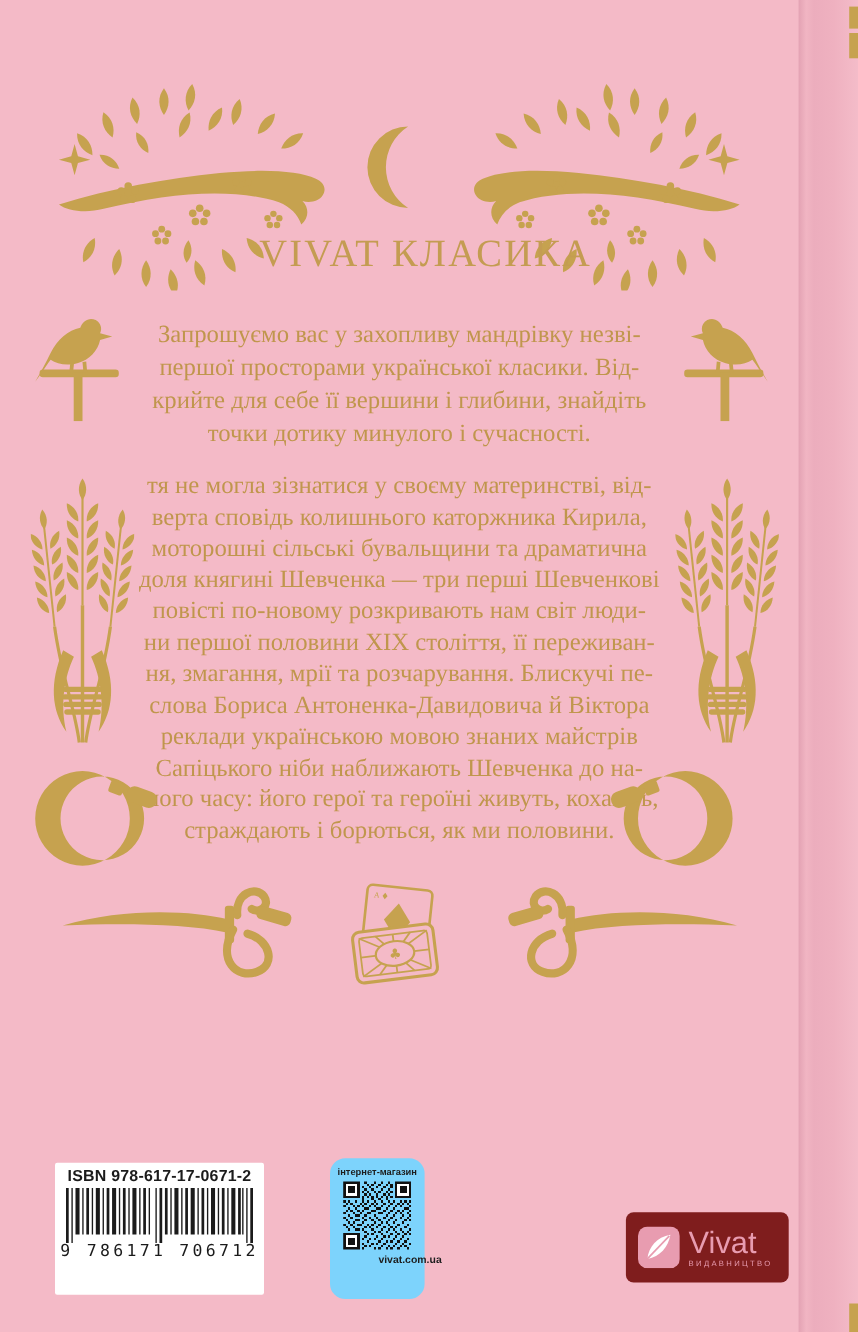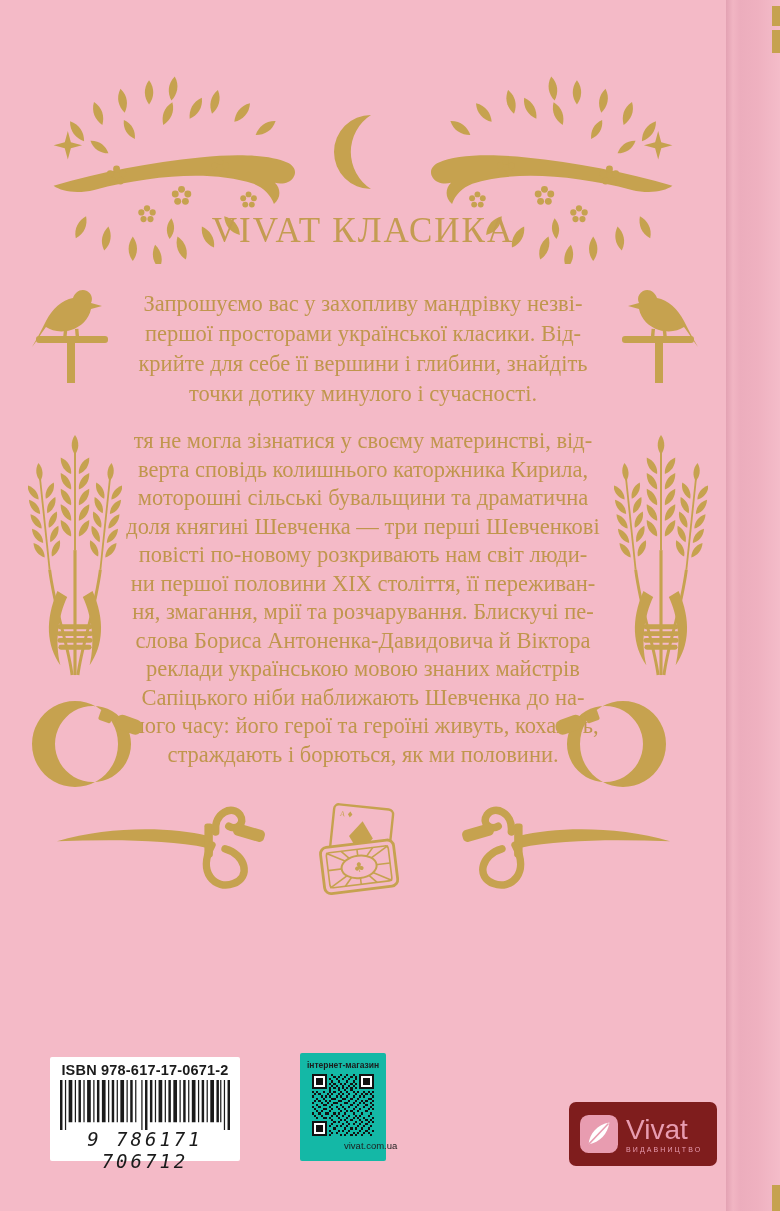--- a/index.html
+++ b/index.html
@@ -4,50 +4,50 @@
 <style>
   html,body{margin:0;padding:0;}
   body{width:780px;height:1211px;position:relative;overflow:hidden;
        font-family:"Liberation Serif", serif;background:#f4bac7;}
   .cover{position:absolute;inset:0;}
   .deco{position:absolute;}
   .deco svg{display:block;width:100%;height:100%;}
   .mirror{transform:scaleX(-1);}
 
   .title{position:absolute;left:0;top:211px;width:726px;text-align:center;
-         font-size:35px;letter-spacing:2px;color:#c49c52;font-weight:400;}
+         font-size:35px;letter-spacing:2px;color:#c49c52;font-weight:400;padding-left:24px;}
 
   .para{position:absolute;left:123px;width:480px;text-align:center;
         color:#c0964d;font-size:22.5px;margin-top:17px;}
   .p1{top:272px;line-height:30px;}
   .p2{top:410px;line-height:28.5px;}
 
   
   .edge{position:absolute;left:726px;top:0;width:54px;height:1211px;
         background:linear-gradient(90deg,#e3a2b3 0px,#f1b5c3 7px,#ecadbd 14px,#efb1c0 32px,#f4bcc9 54px);}
   .sliver{position:absolute;right:0;width:8px;background:#c6a24f;}
   .sliver.s1{top:6px;height:20px;}
   .sliver.s2{top:30px;height:23px;}
   .sliver.s3{bottom:0;height:26px;}
 
   
-  .isbn-box{position:absolute;left:50px;top:1057px;width:190px;height:104px;
+  .isbn-box{position:absolute;left:50px;top:1057px;width:190px;height:120px;
             background:#ffffff;border-radius:2px;text-align:center;
             font-family:"Liberation Sans", sans-serif;color:#1b1b1b;}
   .isbn-label{font-size:14.5px;font-weight:700;letter-spacing:.2px;margin-top:5px;}
   .isbn-bars{display:block;margin:2px auto 0;}
-  .isbn-digits{font-family:"DejaVu Sans Mono", monospace;font-size:19px;
-               letter-spacing:3px;margin-top:-2px;font-style:italic;}
-
-  .qr-box{position:absolute;left:300px;top:1053px;width:86px;height:108px;
-          background:#14b8a6;border-radius:2px;text-align:center;
+  .isbn-digits{font-family:"DejaVu Sans Mono", monospace;font-size:15px;
+               letter-spacing:3px;margin-top:-2px;}
+
+  .qr-box{position:absolute;left:300px;top:1053px;width:86px;height:128px;
+          background:#7dd3fc;border-radius:14px;text-align:center;
           font-family:"Liberation Sans", sans-serif;color:#1d1d1d;}
   .qr-top{font-size:8.5px;font-weight:700;margin-top:7px;}
   .qr-box svg{display:block;margin:4px auto 0;}
-  .qr-bottom{font-size:9.5px;font-weight:400;margin-top:4px;padding-left:44px;}
+  .qr-bottom{font-size:9.5px;font-weight:700;margin-top:4px;padding-left:44px;}
 
   .logo-box{position:absolute;left:569px;top:1102px;width:148px;height:64px;
             background:#7f1d1d;border-radius:7px;display:flex;align-items:center;
             font-family:"Liberation Sans", sans-serif;}
   .logo-tile{width:38px;height:38px;margin-left:11px;flex:0 0 auto;}
   .logo-text{margin-left:8px;line-height:1;}
   .logo-name{font-size:28px;color:#e89cb0;font-weight:500;}
   .logo-sub{font-size:7px;color:#e89cb0;letter-spacing:2.1px;margin-top:2px;}
 </style>
 </head>

